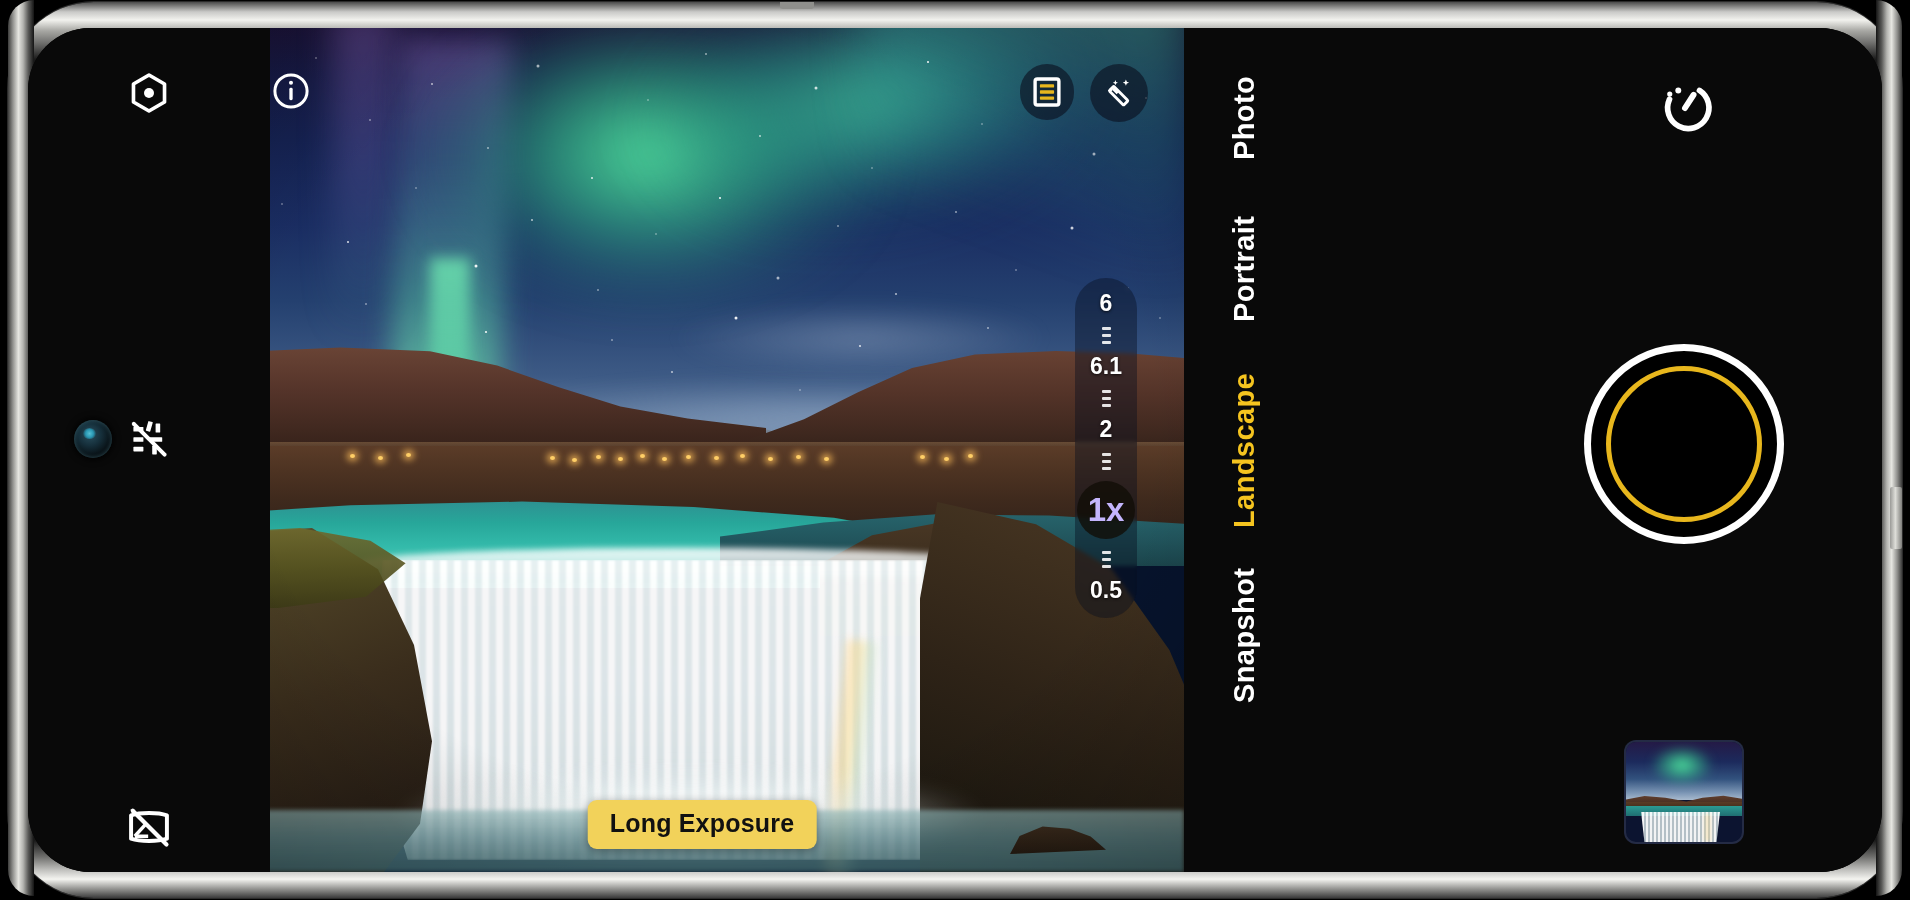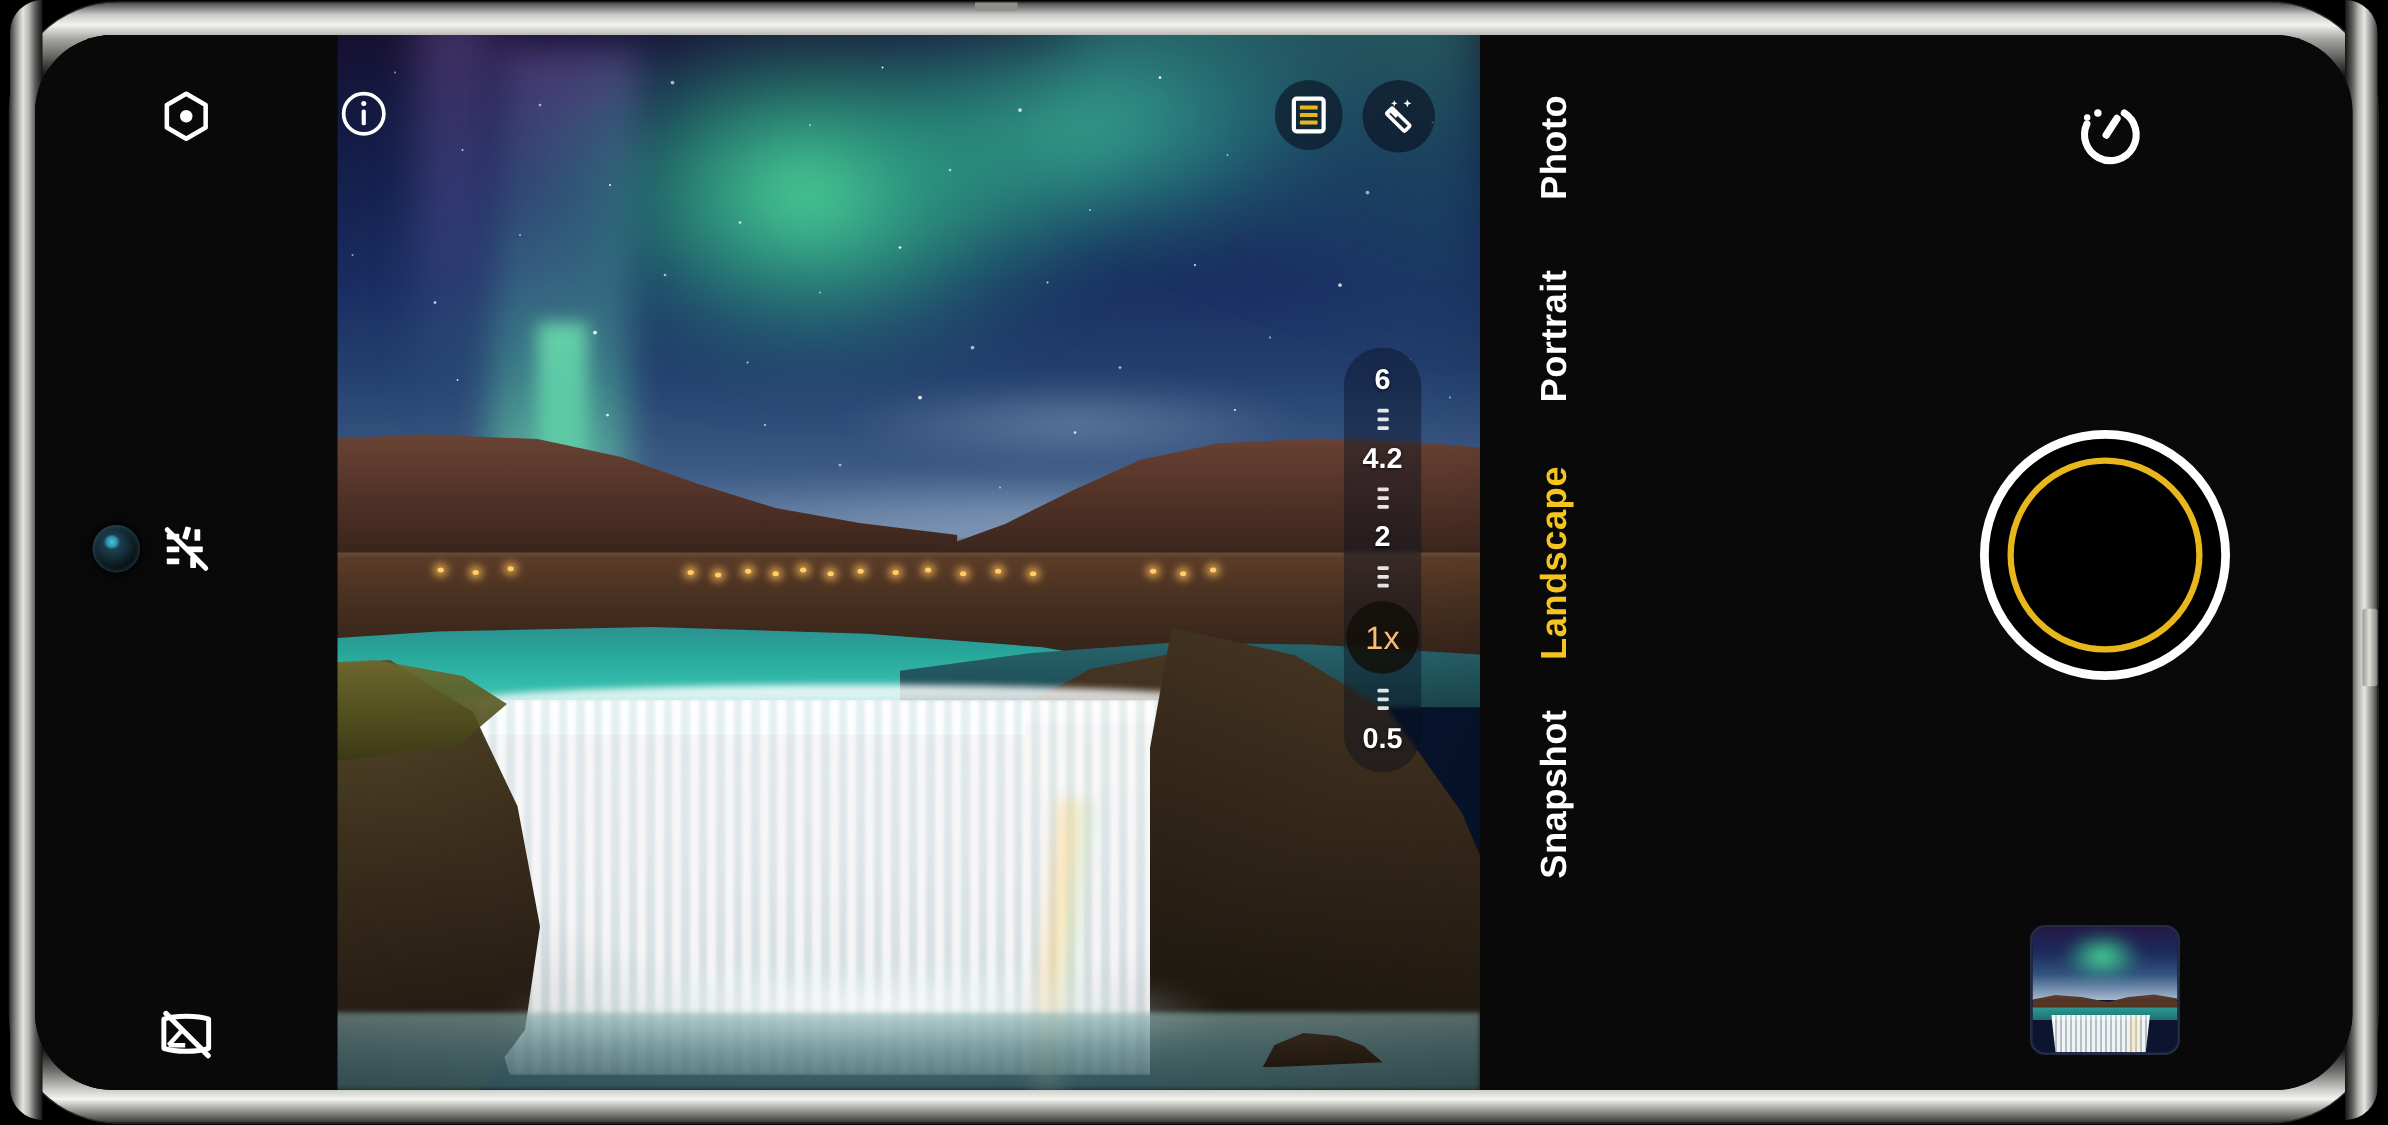--- a/index.html
+++ b/index.html
@@ -401,22 +401,22 @@
   .zs-dots span {
     display:block; width:9px; height:3px; border-radius:1px;
     background:rgba(255,255,255,.88);
   }
   .zs-current {
     position:relative;
     width:58px; height:58px;
     border-radius:50%;
     background:rgba(18,14,8,.80);
     display:flex; align-items:center; justify-content:center;
-    color:#fdba74;
-    font-size:26px; font-weight:normal;
+    color:#c4b5fd;
+    font-size:33px; font-weight:bold;
   }
 
   
   .rail-right {
     position:absolute; left:1156px; top:0;
     width:698px; height:844px;
     background:#090909;
     z-index:6;
   }
   .mode-list {
@@ -647,41 +647,42 @@
         </div>
       </div>
 
       <div id="zoom-slider">
         <div class="zs-step">6</div>
         <div class="zs-dots">
             <span></span>
             <span></span>
             <span></span>
           </div>
-        <div class="zs-step">4.2</div>
+        <div class="zs-step">6.1</div>
         <div class="zs-dots">
             <span></span>
             <span></span>
             <span></span>
           </div>
         <div class="zs-step">2</div>
         <div class="zs-dots">
             <span></span>
             <span></span>
             <span></span>
           </div>
         <div class="zs-current">1x</div>
         <div class="zs-dots">
             <span></span>
             <span></span>
             <span></span>
           </div>
         <div class="zs-step">0.5</div>
       </div>
 
+      <div class="badge-long-exposure">Long Exposure</div>
     </div>
 
     <div class="rail-left">
 
       <div class="ico ico-settings">
         <svg width="46" height="46" viewBox="0 0 24 24">
           <path d="M12 2.6 L20.1 7.3 V16.7 L12 21.4 L3.9 16.7 V7.3 Z" fill="none" stroke="#fff" stroke-width="1.9" stroke-linejoin="round"></path>
           <circle cx="12" cy="12" r="2.6" fill="#fff"></circle>
         </svg>
       </div>

